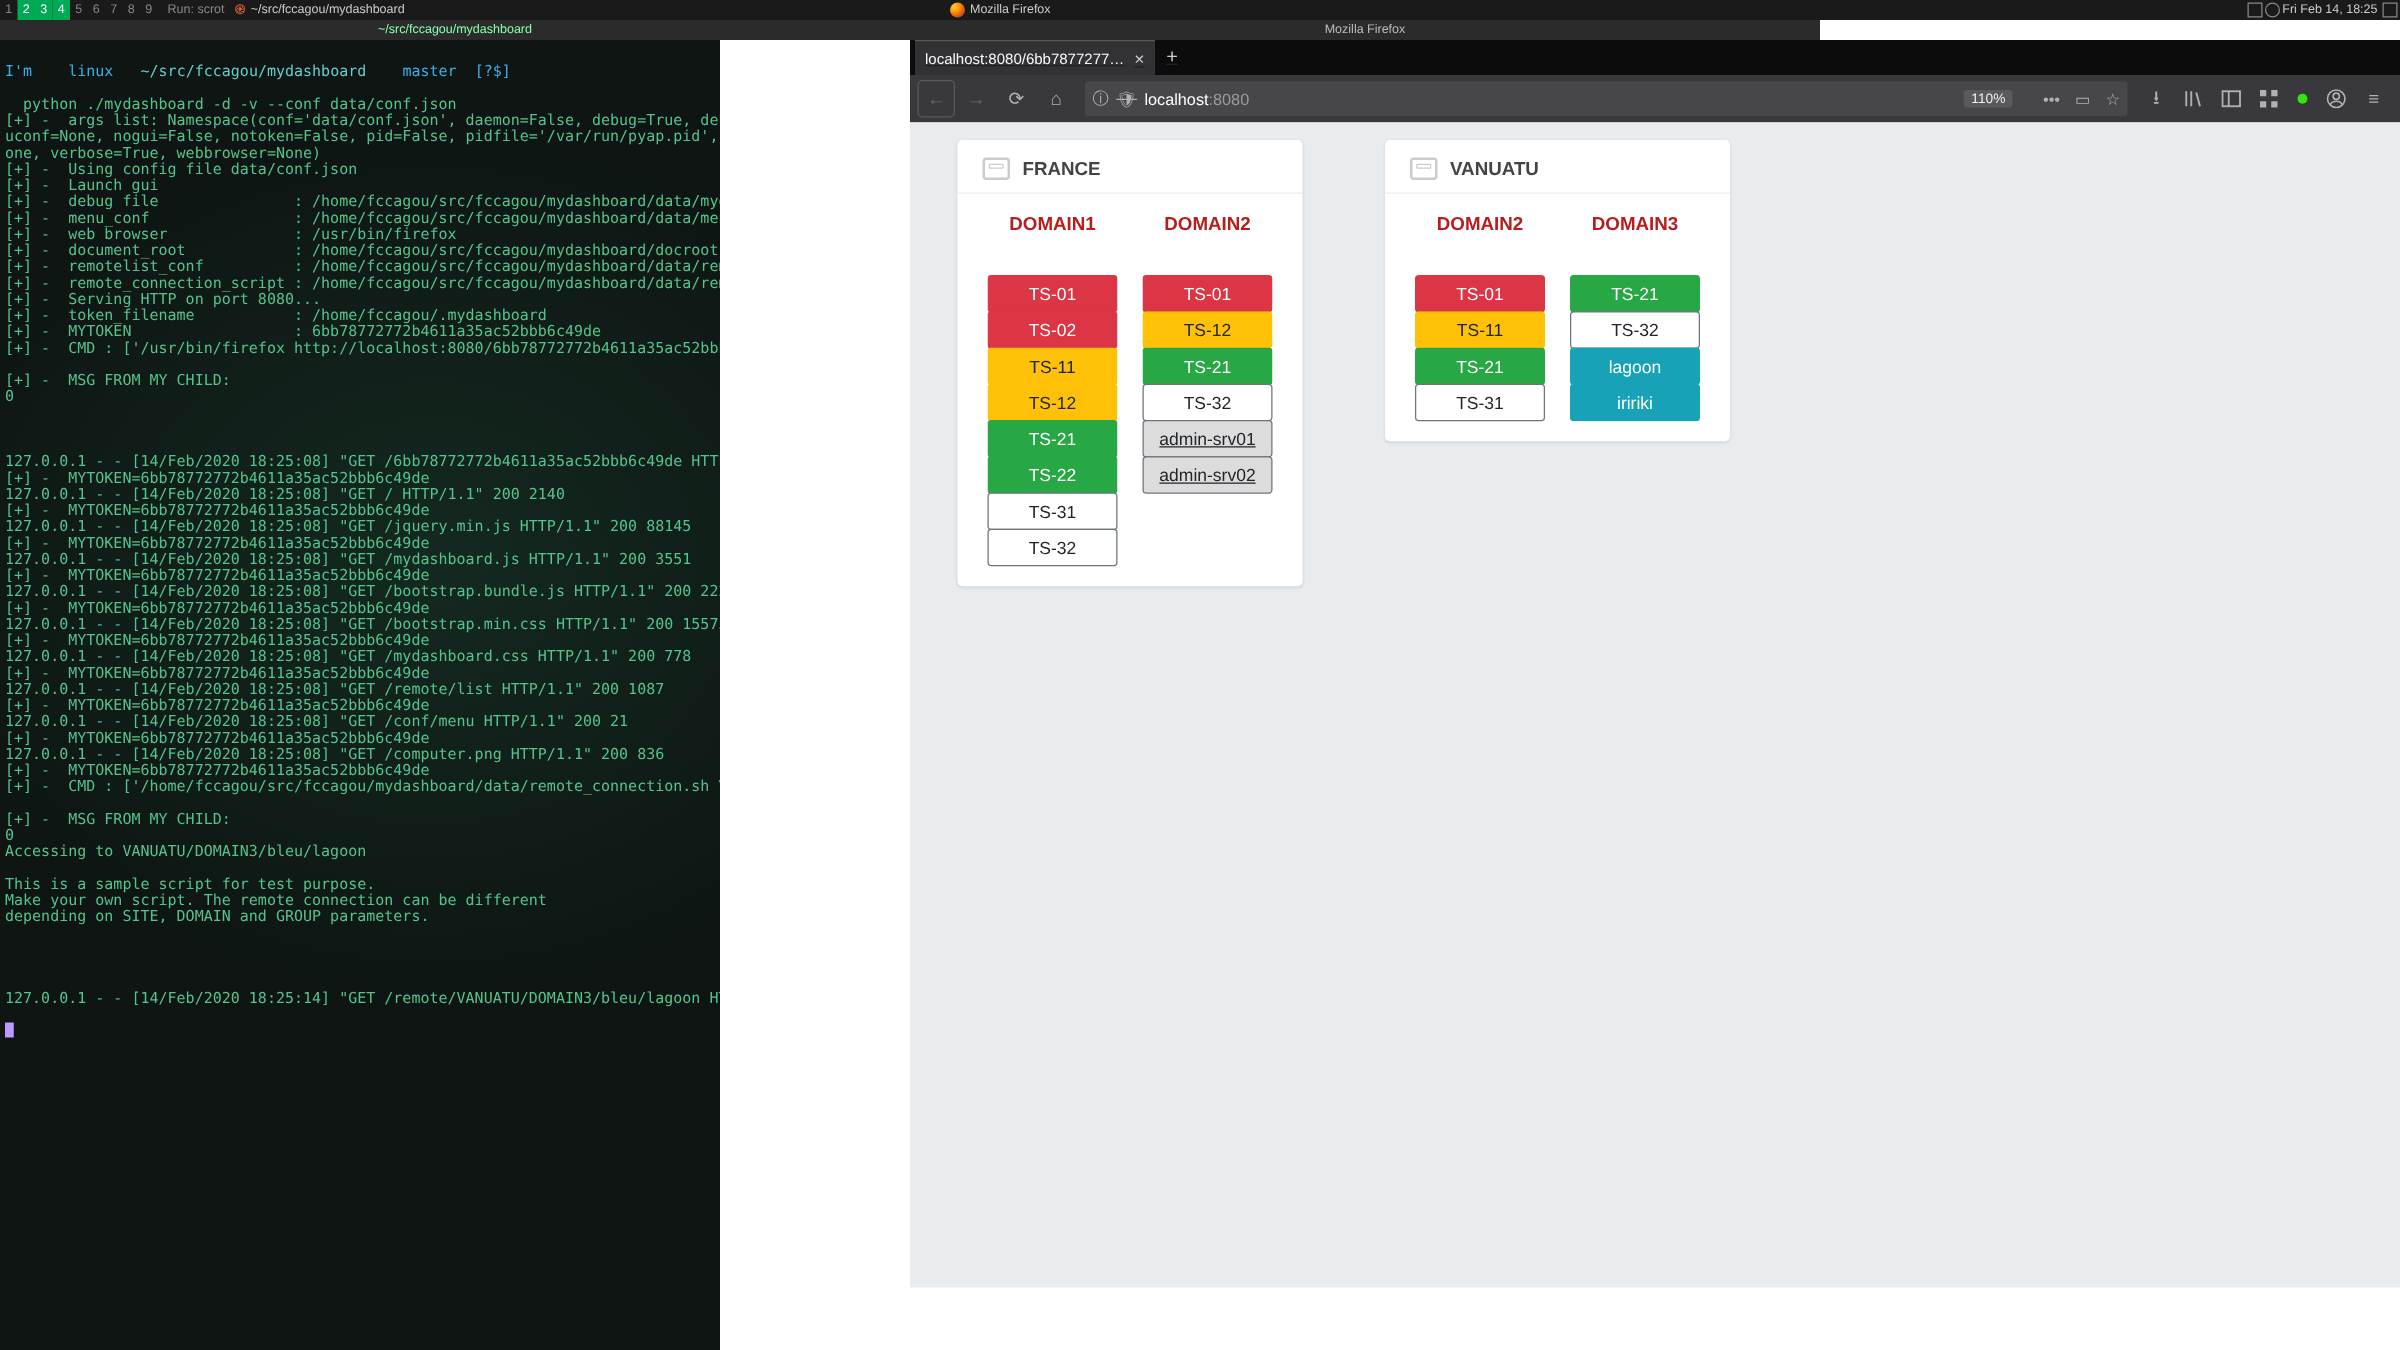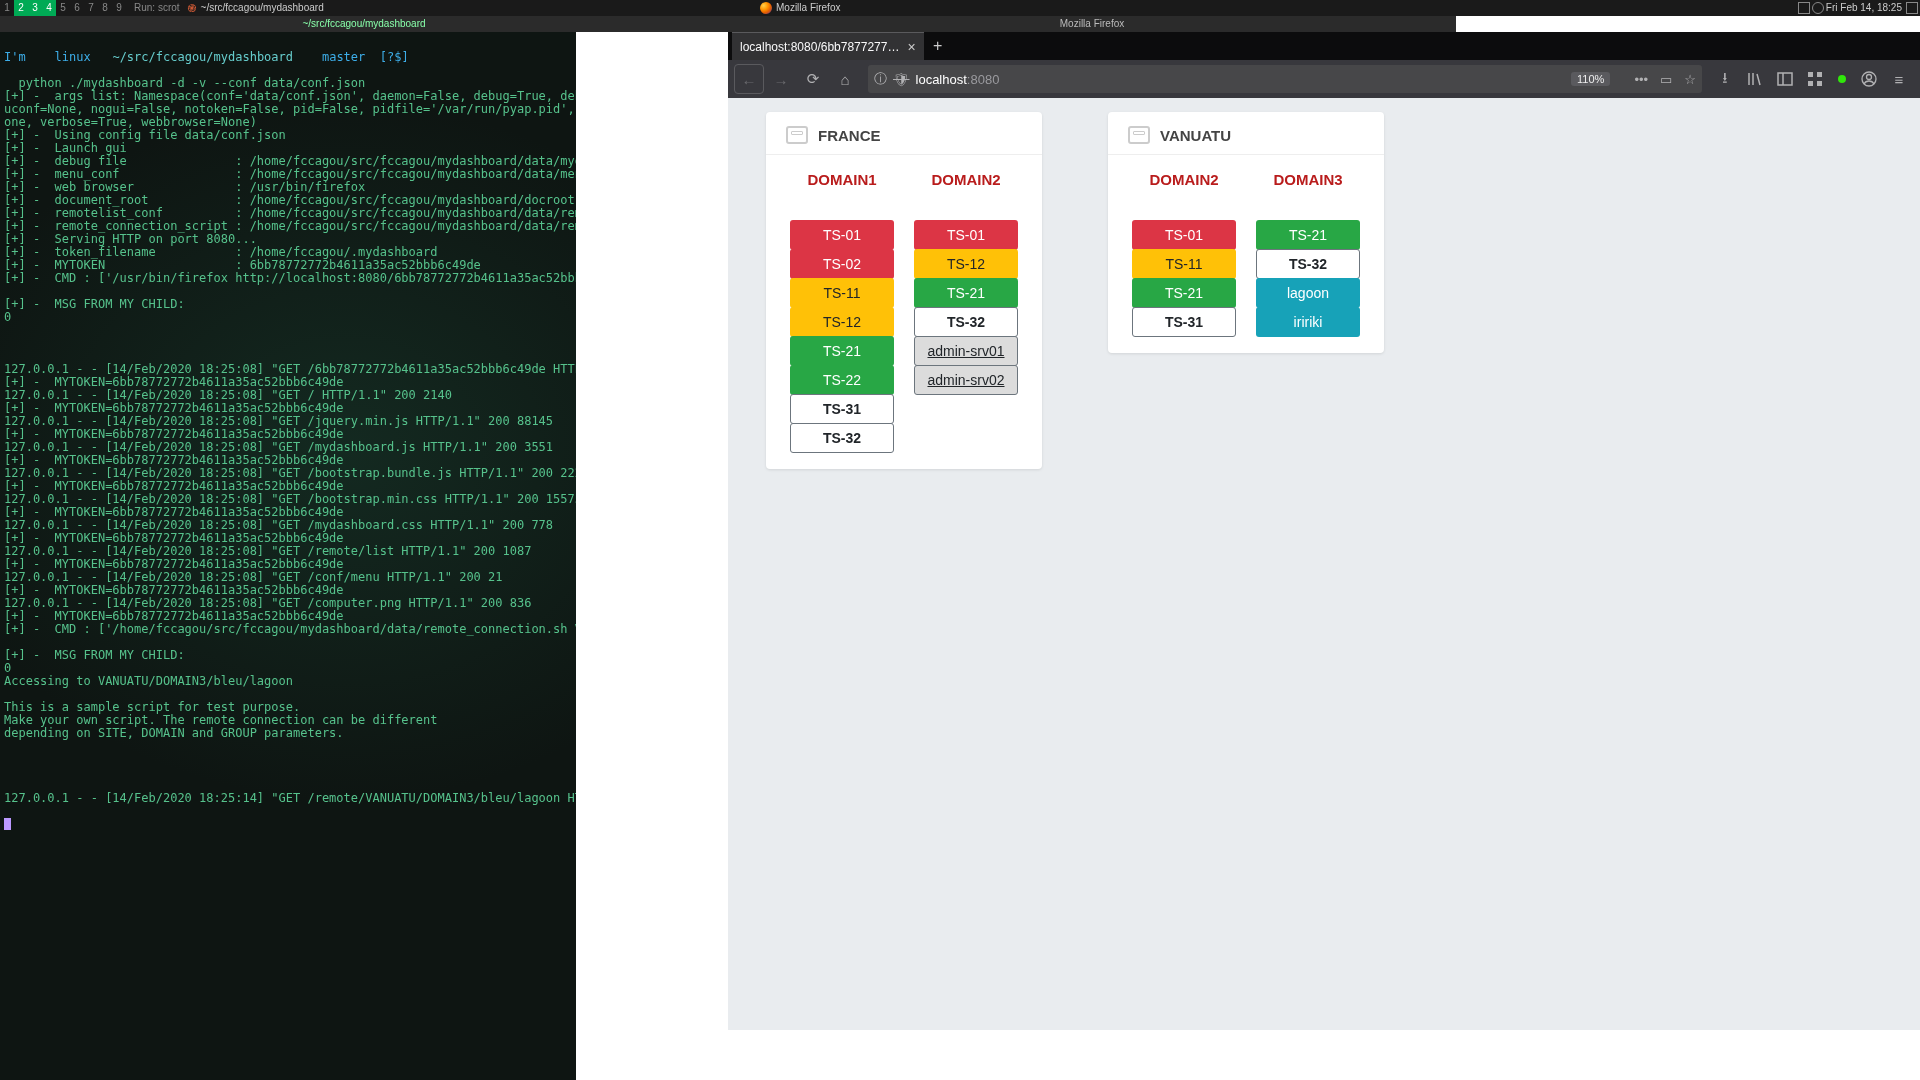--- a/index.html
+++ b/index.html
@@ -48,21 +48,21 @@
   .terminal .ps1 .kw4 { color: #3daee9; }
   .terminal .cursor { display:inline-block; width:7px; height:12px; background:#b9f; vertical-align:-2px;}
 
   
   .firefox {
     position: absolute; top: 32px; left: 728px; right: 0; bottom: 0;
     background: #e9e9e9; color: #222;
     display: flex; flex-direction: column;
   }
   
-  .ff-tabs { height: 28px; background: #0c0c0d; display: flex; align-items: stretch; padding-left:4px;}
+  .ff-tabs { height: 28px; background: #0c0c0d; display: flex; align-items: stretch; padding-left:4px;text-decoration:underline;}
   .ff-tab {
     background: #323234; color: #f9f9fa; font: 12px/28px sans-serif;
     padding: 0 8px; display: flex; align-items: center; gap: 8px;
     border-top: 1px solid #5a5a5d; min-width: 150px;
   }
   .ff-tab .x { color: #ccc; font-size: 14px; }
   .ff-newtab { width: 28px; display:flex; align-items:center; justify-content:center; color:#ccc; font-size:16px;}
   
   .ff-nav {
     height: 38px; background: #38383d; display: flex; align-items: center;
@@ -108,21 +108,21 @@
   .domain { display:flex; flex-direction:column; align-items:center; }
   .domain h4 { color:#b91c1c; font:700 15px sans-serif; margin-bottom:32px;}
   .cell {
     width:104px; height:30px; border-radius:3px; display:flex; align-items:center; justify-content:center;
     font: 14px sans-serif; margin-bottom:0; border:1px solid transparent;
   }
   .cell + .cell { margin-top:-1px; }
   .c-red    { background:#dc3545; color:#fff; }
   .c-orange { background:#ffc107; color:#212529; }
   .c-green  { background:#28a745; color:#fff; }
-  .c-white  { background:#fff; color:#212529; border:1px solid #6c757d;font-weight:bold; }
+  .c-white  { background:#fff; color:#212529; border:1px solid #6c757d; }
   .c-grey   { background:#dcdcdc; color:#212529; border:1px solid #6c757d;text-decoration:underline; }
   .c-cyan   { background:#17a2b8; color:#fff; }
 </style>
 </head>
 <body>
 
 <div class="osbar">
   <span class="tags" id="osbar-tags"><span>1</span><span class="active">2</span><span class="active">3</span><span class="active">4</span><span>5</span><span>6</span><span>7</span><span>8</span><span>9</span></span>
   <span class="runlabel">Run: scrot</span>
   <span class="wintitle">

